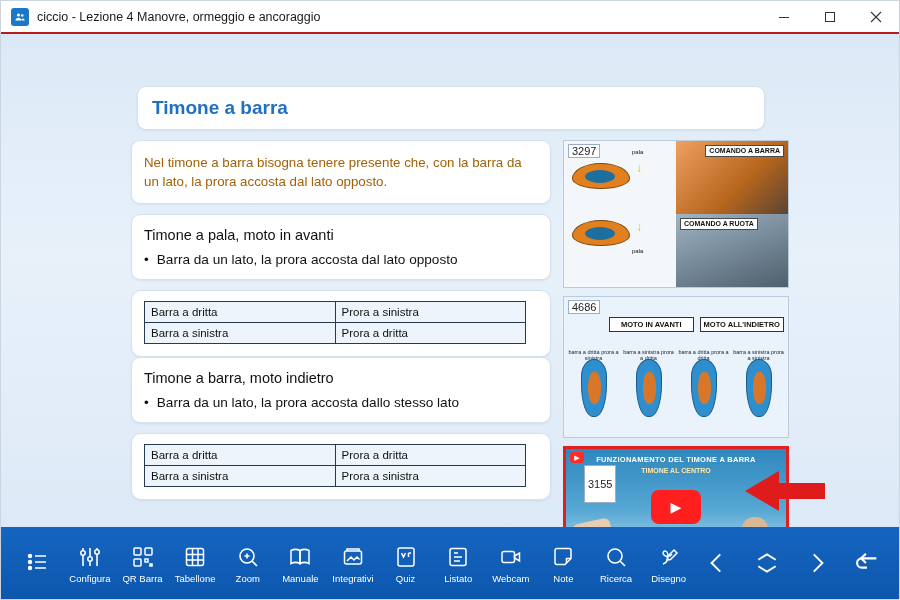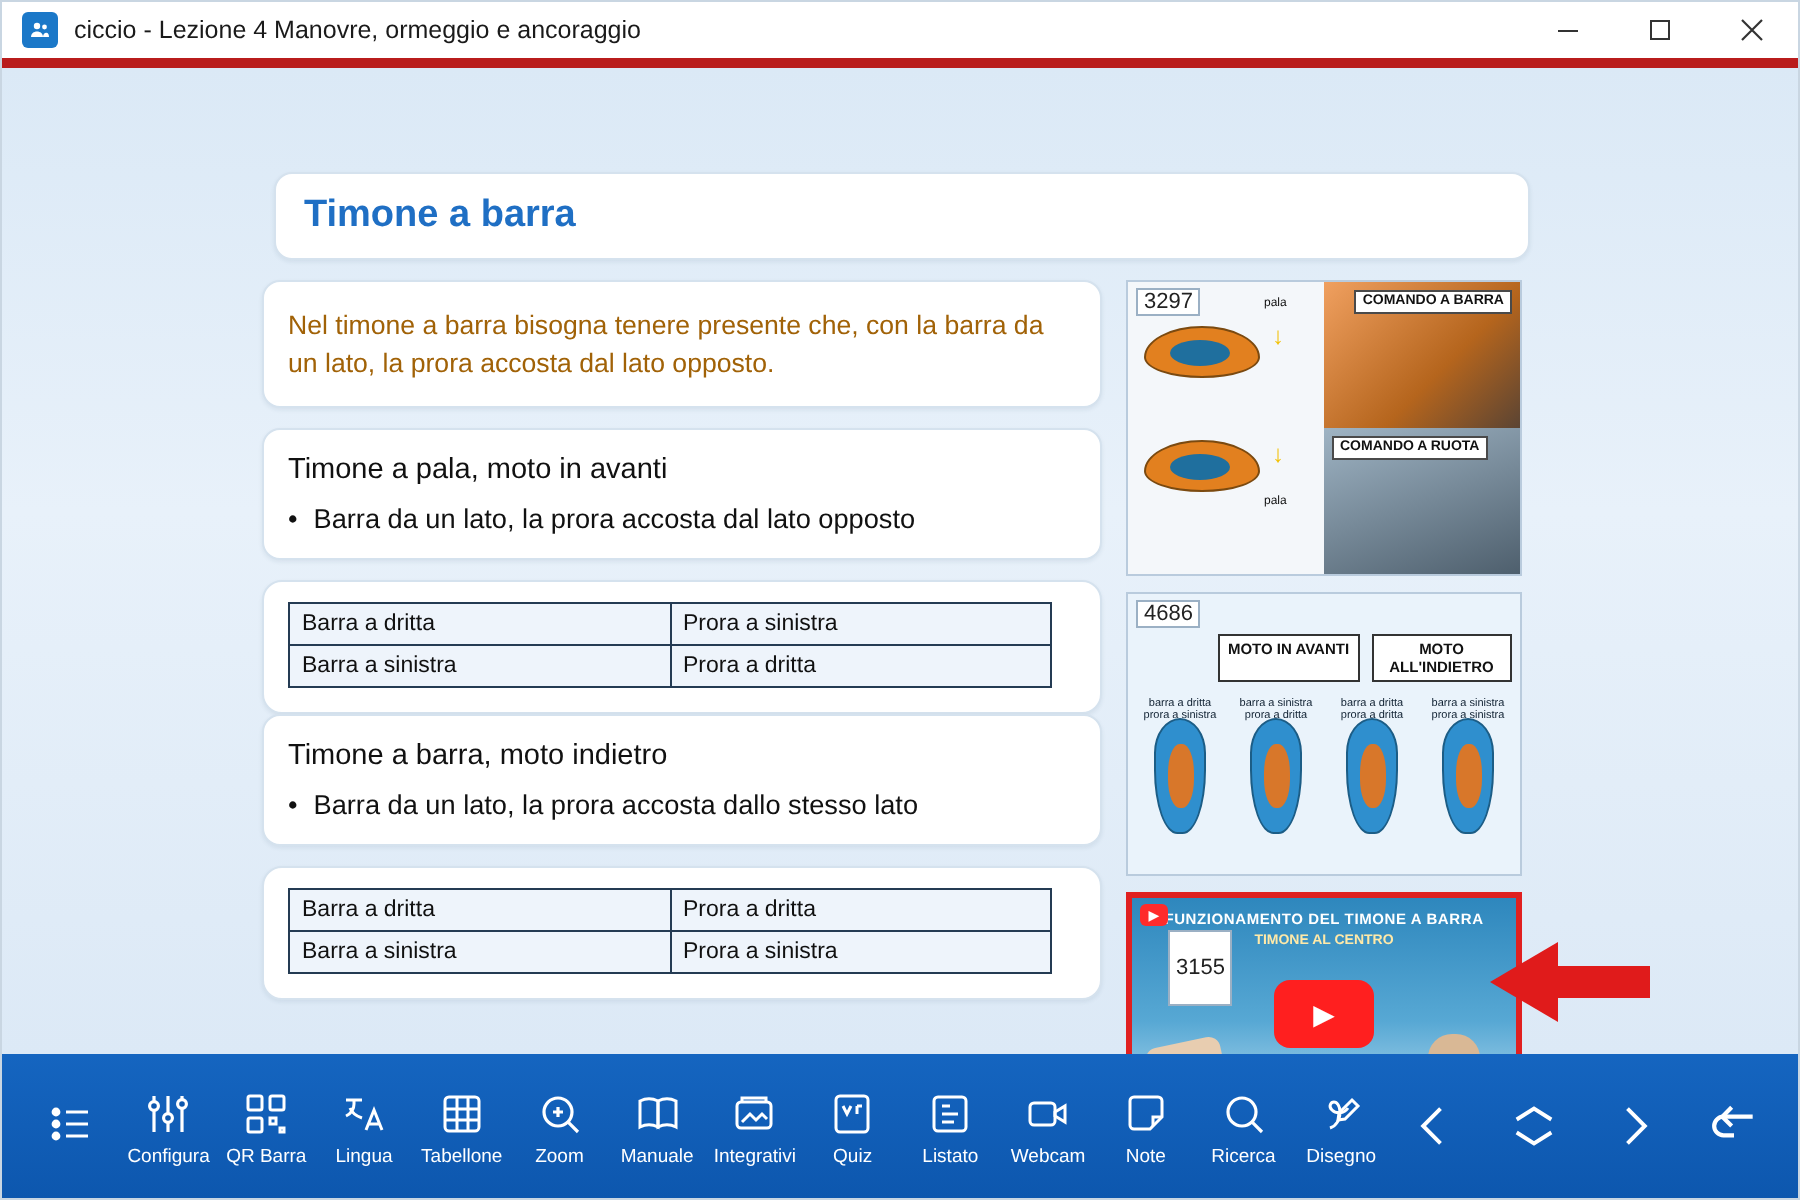--- a/index.html
+++ b/index.html
@@ -15,21 +15,21 @@
     position:relative;
     border:1px solid #c9d6e2;
     background:#ffffff;
     display:flex; flex-direction:column;
   }
   
   .titlebar {
     height:33px; flex:0 0 33px;
     background:#ffffff;
     display:flex; align-items:center;
-    border-bottom:5px solid #b91c1c;
+    border-bottom:2px solid #b91c1c;
   }
   .tb-icon {
     width:18px; height:18px; margin-left:10px; margin-right:8px;
     background:#1b78c8; border-radius:3px;
     display:flex; align-items:center; justify-content:center;
     color:#fff; font-size:10px; line-height:1;
   }
   .tb-title { font-size:12.5px; color:#1a1a1a; }
   .tb-controls { margin-left:auto; display:flex; height:33px; }
   .tb-btn {
@@ -83,21 +83,21 @@
   }
   table.tbl td {
     border:1px solid #243b53;
     padding:4px 6px;
     color:#111;
     width:50%;
   }
   .tbl-wrap { padding:10px 24px 12px 12px;border-radius:10px; }
 
   
-  .right-col { position:absolute; left:432px; top:54px; width:198px; }
+  .right-col { position:absolute; left:432px; top:54px; width:226px; }
   .media {
     border:1px solid #b9cbdd;
     background:#fff;
     margin-bottom:8px;
     position:relative;
     overflow:hidden;
   }
   .media .num {
     position:absolute; left:4px; top:3px;
     background:#fff; border:1px solid #9bb0c4;
@@ -430,29 +430,20 @@
         <svg width="24" height="24" viewBox="0 0 24 24" fill="none" stroke="#fff" stroke-width="1.5">
           <rect x="3" y="3" width="7" height="7" rx="1"></rect>
             <rect x="14" y="3" width="7" height="7" rx="1"></rect>
           <rect x="3" y="14" width="7" height="7" rx="1"></rect>
           <path d="M14 14h3v3h-3zM19 19h2v2h-2z"></path>
         </svg>
       </span>
       <span class="lbl">QR Barra</span>
     </div>
 
-    <div class="tool">
-      <span class="ico">
-        <svg width="24" height="24" viewBox="0 0 24 24" fill="none" stroke="#fff" stroke-width="1.5">
-          <path d="M3 5h8M7 5v2c0 3-2 5-4 6M5 9c1 2.5 3 4 6 5"></path>
-          <path d="M13 20l4-10 4 10M14.6 17h5.2"></path>
-        </svg>
-      </span>
-      <span class="lbl">Lingua</span>
-    </div>
 
     <div class="tool">
       <span class="ico">
         <svg width="24" height="24" viewBox="0 0 24 24" fill="none" stroke="#fff" stroke-width="1.5">
           <rect x="3.5" y="3.5" width="17" height="17" rx="2"></rect>
             <path d="M3.5 9.5h17M3.5 15h17M9.5 3.5v17M15 3.5v17"></path>
         </svg>
       </span>
       <span class="lbl">Tabellone</span>
     </div>

